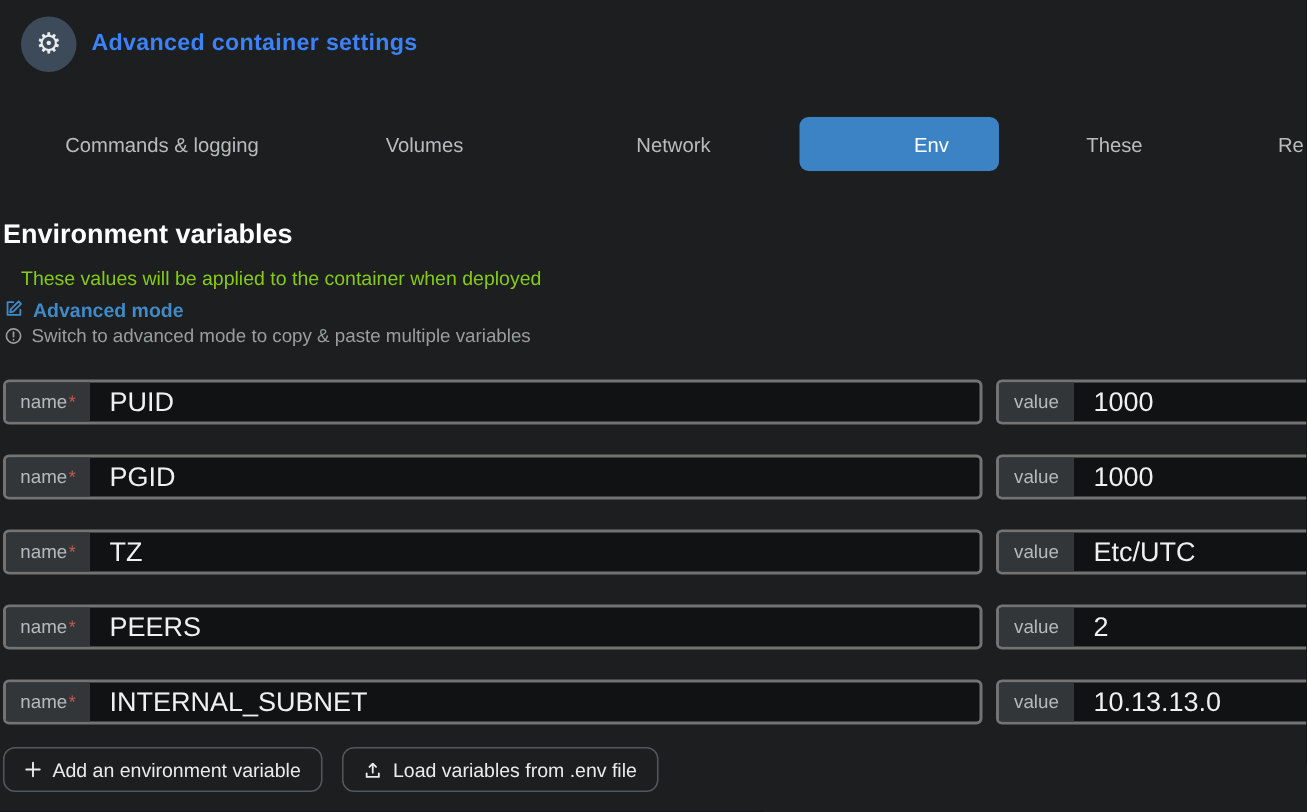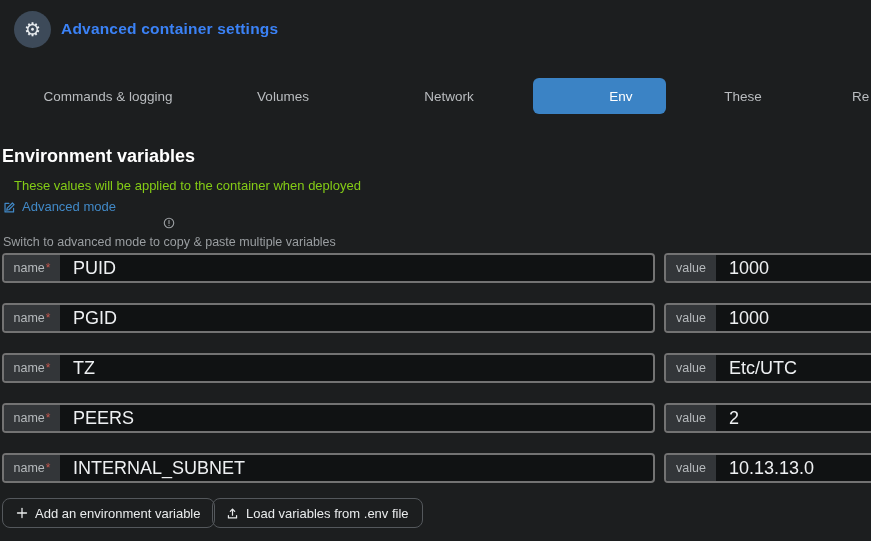--- a/index.html
+++ b/index.html
@@ -38,27 +38,27 @@
   .section-title{
     position:absolute; left:2px; top:146px;
     font-size:18px; font-weight:700; color:#ffffff;
   }
   .section-desc{
     position:absolute; left:2px; top:178px;
     font-size:13px; color:#84cc16;margin-left:12px;
   }
   .adv-link{
     position:absolute; left:3px; top:199px;
-    display:flex; align-items:flex-end; gap:6px;
-    color:#4189c7; font-size:13px; cursor:pointer;
+    display:flex; align-items:flex-start; gap:6px;
+    color:#4189c7; font-size:13px; cursor:pointer;font-weight:bold;
   }
   .hint{
     position:absolute; left:3px; top:217px;
     display:flex; align-items:center; gap:6px;
-    color:#9a9ea1; font-size:12.5px;flex-direction:column;
+    color:#9a9ea1; font-size:12.5px;
   }
 
   
   .var-row{ position:absolute; left:0; width:100%; height:30px; }
   .field{
     position:absolute; top:0; height:30px;
     display:flex; align-items:stretch;
     background:#101213; border:2px solid #737373; border-radius:4px;
     overflow:hidden;
   }
@@ -80,21 +80,21 @@
 
   
   .action-btn{
     position:absolute; top:498px; height:30px;
     display:inline-flex; align-items:center; gap:7px; padding:0 13px;
     border:1px solid #54585c; border-radius:8px;
     background:transparent; color:#e9ebec; font-size:13px;
     font-family:inherit; cursor:pointer; white-space:nowrap;justify-content:flex-end;
   }
   .btn-add{ left:2px; }
-  .btn-load{ left:212px; }
+  .btn-load{ left:228px; }
   .action-btn svg{ flex:0 0 auto; }
 </style>
 </head>
 <body>
 
 <div class="screen">
 
   <div class="badge">
     <span class="gear">⚙</span>
   </div>

